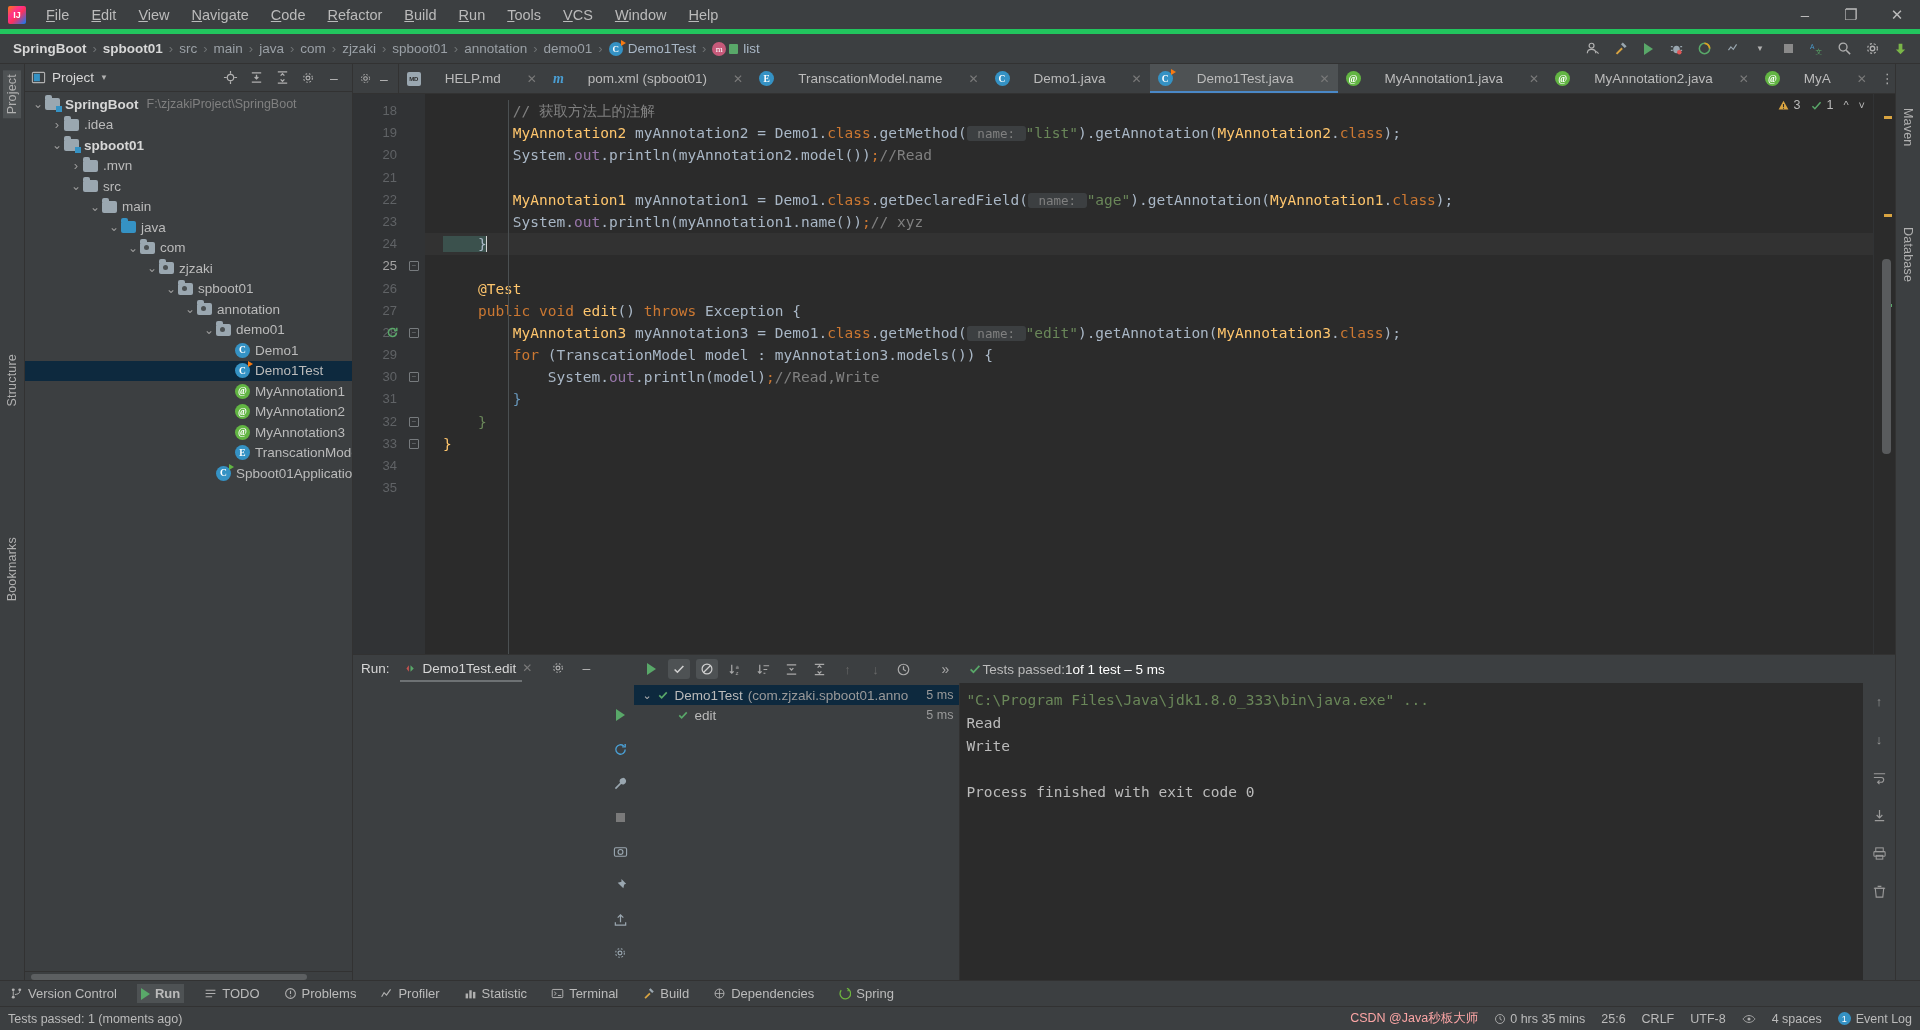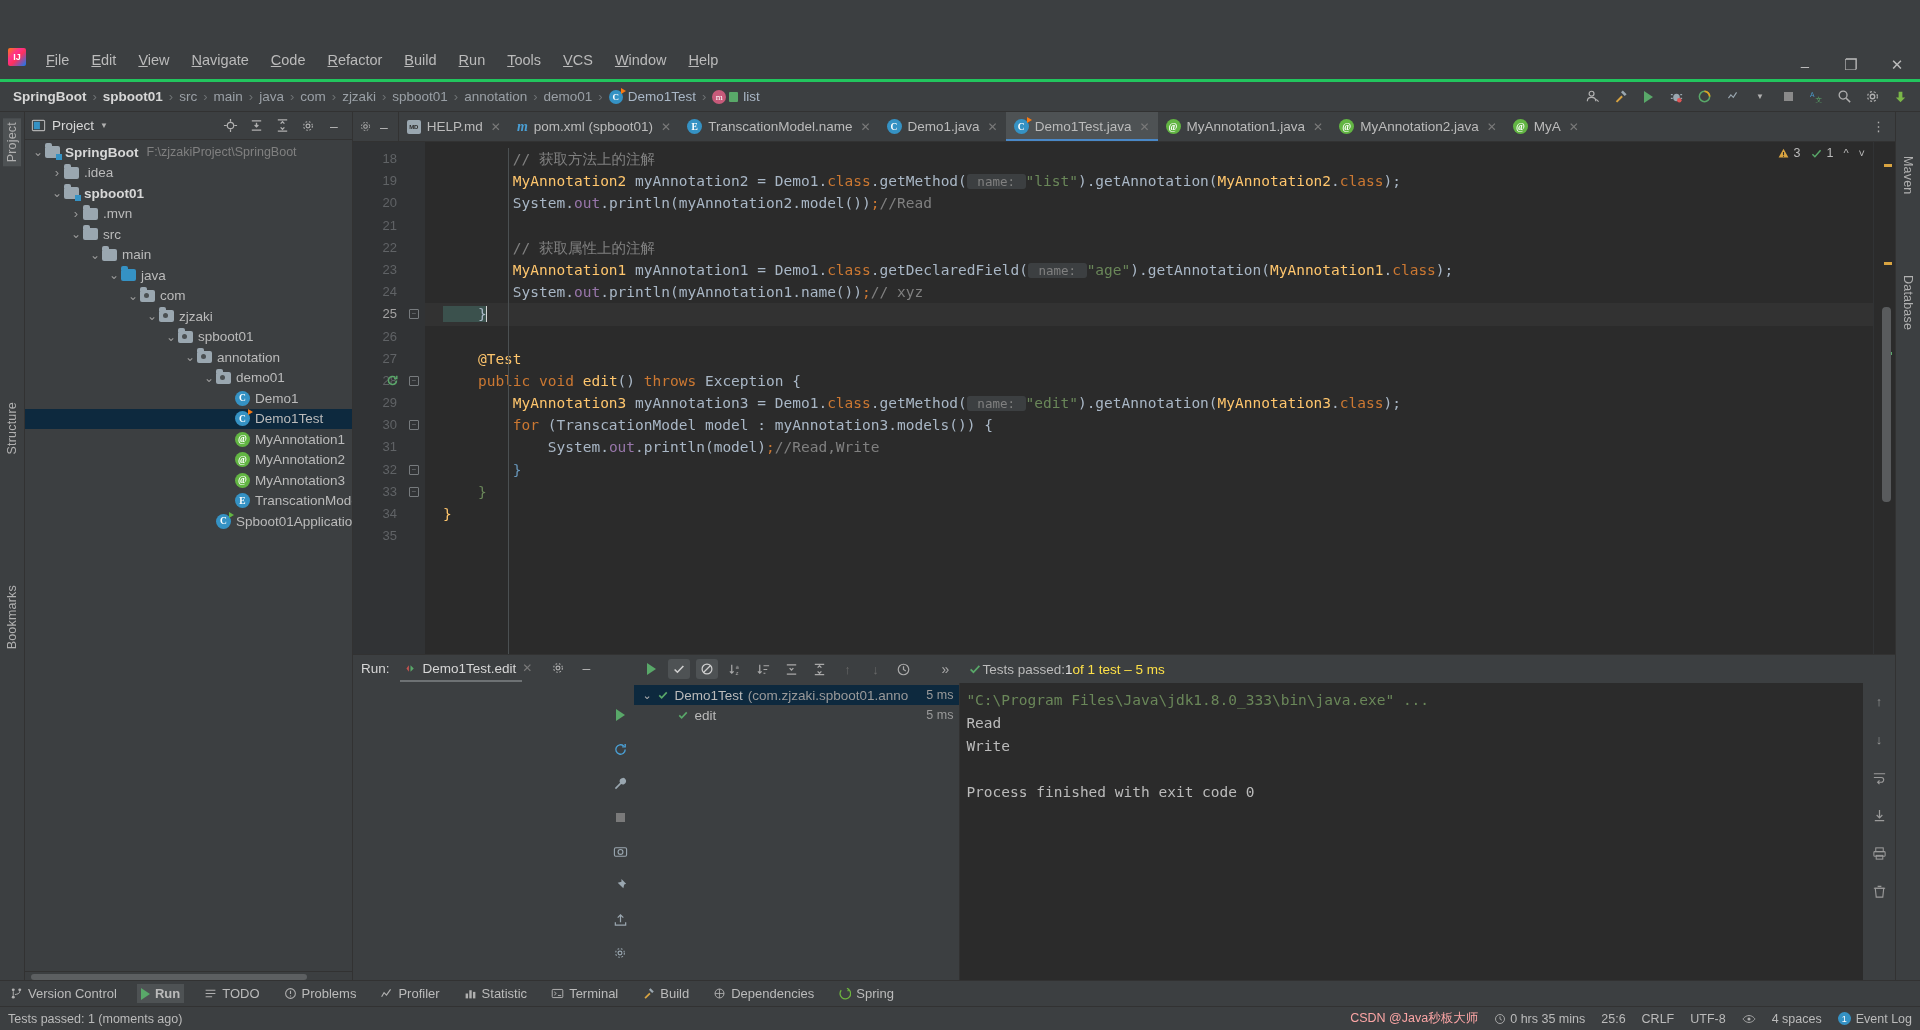--- a/index.html
+++ b/index.html
@@ -7,22 +7,22 @@
     width: 1920px; height: 1030px;
     background: #3c3f41;
     font-family: "Liberation Sans", sans-serif;
     color: #bbbbbb;
     overflow: hidden;
   }
   .app { position: relative; width: 1920px; height: 1030px; display: flex; flex-direction: column; }
 
   
   .titlebar {
-    height: 34px; background: #3c3f41; display: flex; align-items: flex-start;
-    border-bottom: 3px solid #22c55e; flex: 0 0 34px; position: relative; margin-top: 48px;
+    height: 34px; background: #3c3f41; display: flex; align-items: center;
+    border-bottom: 5px solid #22c55e; flex: 0 0 34px; position: relative;
   }
   .ij-logo {
     width: 18px; height: 18px; margin: 0 10px 0 8px; border-radius: 2px;
     background: linear-gradient(135deg,#f97a12 0%,#ff318c 35%,#fe315d 55%,#087cfa 100%);
     position: relative; flex: 0 0 18px;
   }
   .ij-logo::after {
     content: "IJ"; position: absolute; inset: 0; color: #fff; font-size: 9px;
     font-weight: bold; display: flex; align-items: center; justify-content: center;
     font-family: "Liberation Sans", sans-serif;
@@ -135,21 +135,21 @@
   }
   .hscroll-thumb { position: absolute; left: 6px; top: 2px; height: 6px; width: 276px; background: #5c5f61; border-radius: 3px; }
 
   
   .editor-col { flex: 1 1 auto; display: flex; flex-direction: column; min-width: 0; min-height: 0; }
   .tabbar {
     height: 30px; background: #3c3f41; display: flex; align-items: stretch;
     border-bottom: 1px solid #323232; flex: 0 0 30px; overflow: hidden;
   }
   .etab {
-    display: flex; align-items: center; gap: 6px; padding: 0 8px; font-size: 13.5px;
+    display: flex; align-items: center; gap: 24px; padding: 0 8px; font-size: 13.5px;
     color: #bbbbbb; border-right: none; white-space: nowrap; position: relative;
   }
   .etab.active { background: #4e5254; }
   .etab.active::after {
     content: ""; position: absolute; left: 0; right: 0; bottom: 0; height: 2px; background: #4a88c7;
   }
   .etab .x { color: #7a7a7a; font-size: 12px; margin-left: 2px; }
   .tabbar-right { margin-left: auto; display: flex; align-items: center; padding-right: 4px; }
 
   .code-area { flex: 1 1 auto; display: flex; background: #2b2b2b; min-height: 0; position: relative; overflow: hidden; }
@@ -652,21 +652,20 @@
             <div class="gline">34</div>
             <div class="gline">35</div>
           </div>
         <div class="code" id="code">
           <div class="indent-guide" style="left:83px"></div>
           <div class="indent-guide" style="left:83px"></div>
         <div class="cline"><span class="cmt">        // 获取方法上的注解</span></div>
             <div class="cline"><span class="plain">        </span><span class="fn">MyAnnotation2</span><span class="plain"> myAnnotation2 = Demo1.</span><span class="kw">class</span><span class="plain">.getMethod(</span><span class="hint"> name: </span><span class="str">"list"</span><span class="plain">).getAnnotation(</span><span class="fn">MyAnnotation2</span><span class="plain">.</span><span class="kw">class</span><span class="plain">);</span></div>
             <div class="cline"><span class="plain">        System.</span><span class="field">out</span><span class="plain">.println(myAnnotation2.model())</span><span class="kw">;</span><span class="cmt">//Read</span></div>
             <div class="cline">&nbsp;</div>
-            <div class="cline"><span class="cmt">        // 获取属性上的注解</span></div>
             <div class="cline"><span class="plain">        </span><span class="fn">MyAnnotation1</span><span class="plain"> myAnnotation1 = Demo1.</span><span class="kw">class</span><span class="plain">.getDeclaredField(</span><span class="hint"> name: </span><span class="str">"age"</span><span class="plain">).getAnnotation(</span><span class="fn">MyAnnotation1</span><span class="plain">.</span><span class="kw">class</span><span class="plain">);</span></div>
             <div class="cline"><span class="plain">        System.</span><span class="field">out</span><span class="plain">.println(myAnnotation1.name())</span><span class="kw">;</span><span class="cmt">// xyz</span></div>
             <div class="cline cur"><span class="sel-brace plain">    }</span><span class="caret"></span></div>
             <div class="cline">&nbsp;</div>
             <div class="cline"><span class="fn">    @Test</span></div>
             <div class="cline"><span class="plain">    </span><span class="kw">public void </span><span class="fn">edit</span><span class="plain">() </span><span class="kw">throws </span><span class="plain">Exception {</span></div>
             <div class="cline"><span class="plain">        </span><span class="fn">MyAnnotation3</span><span class="plain"> myAnnotation3 = Demo1.</span><span class="kw">class</span><span class="plain">.getMethod(</span><span class="hint"> name: </span><span class="str">"edit"</span><span class="plain">).getAnnotation(</span><span class="fn">MyAnnotation3</span><span class="plain">.</span><span class="kw">class</span><span class="plain">);</span></div>
             <div class="cline"><span class="plain">        </span><span class="kw">for </span><span class="plain">(TranscationModel model : myAnnotation3.models()) {</span></div>
             <div class="cline"><span class="plain">            System.</span><span class="field">out</span><span class="plain">.println(model)</span><span class="kw">;</span><span class="cmt">//Read,Write</span></div>
             <div class="cline"><span class="num">        }</span></div>
@@ -814,21 +813,21 @@
                     <path d="M8 4.5V8l2.5 1.6" stroke="#a9a9a9" stroke-width="1.3" fill="none"></path>
                   </svg>
               </span>
               <span class="ra-btn" style="font-size:14px;margin-left:14px">»</span>
               <span class="run-status">
                 <svg width="14" height="14" viewBox="0 0 16 16">
                     <path d="M3 8.5l3.2 3.2L13 4.5" stroke="#59a869" stroke-width="2" fill="none"></path>
                   </svg>
                 <span style="color:#bbbbbb">Tests passed:</span>
                 <span style="color:#e0e0e0">1</span>
-                <span style="color:#fde047">of 1 test – 5 ms</span>
+                <span style="color:#ffffff">of 1 test – 5 ms</span>
               </span>
             </div>
 
             <div class="run-split">
               <div class="test-tree" id="testtree">
                   <div class="ttrow sel" style="padding-left: 8px;">
                     <span style="width:10px;font-size:11px;color:#b0b0b0">⌄</span>
                     <span>
                       <svg width="12" height="12" viewBox="0 0 16 16">
                         <path d="M3 8.5l3.2 3.2L13 4.5" stroke="#59a869" stroke-width="2.2" fill="none"></path>

